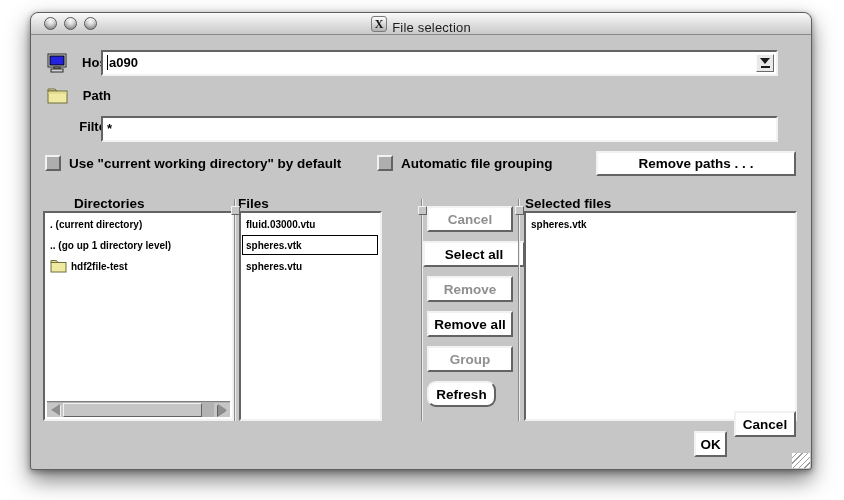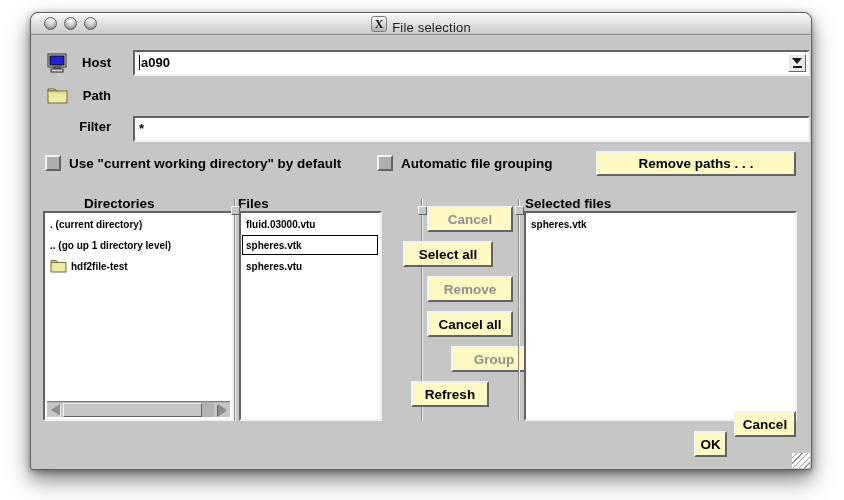--- a/index.html
+++ b/index.html
@@ -33,37 +33,37 @@
   .x-icon {
     width:16px; height:16px; border-radius:3px; border:1px solid #7c7c7c;
     background:linear-gradient(#fdfdfd, #b2b2b2);
     display:flex; align-items:center; justify-content:center;
     font-family:"Liberation Serif", serif; font-weight:700; font-size:12px; color:#111;
   }
   .title-text { font-size:13px; color:#1c1c1c; letter-spacing:.2px;margin-top:6px; }
 
   
   .raised {
-    background:#fef9c3;
+    background:#ffffff;
     border-top:2px solid #f2f2f2; border-left:2px solid #f2f2f2;
     border-bottom:2px solid #636363; border-right:2px solid #636363;
   }
   .sunken {
     background:#ffffff;
     border-top:2px solid #636363; border-left:2px solid #636363;
     border-bottom:2px solid #f2f2f2; border-right:2px solid #f2f2f2;
   }
 
   
   .row-label {
     position:absolute; width:52px; text-align:right;
     font-size:13px; font-weight:700; color:#000; line-height:26px;
   }
   .field {
-    position:absolute; left:102px; width:677px; height:26px;
+    position:absolute; left:70px; width:677px; height:26px;
     font-size:13px; font-weight:700; color:#000;
     padding:3px 30px 0 4px; white-space:nowrap; overflow:hidden;
   }
   .field .caret { display:inline-block; width:1px; height:15px; background:#000;
                   vertical-align:-3px; margin-right:1px; }
   .combo-btn {
     position:absolute; right:2px; top:2px; width:18px; bottom:2px;
     background:#e9e9e9;
     border-top:1px solid #fbfbfb; border-left:1px solid #fbfbfb;
     border-bottom:1px solid #6a6a6a; border-right:1px solid #6a6a6a;
@@ -184,21 +184,21 @@
   <div class="field sunken" style="top:103px; padding-right:4px;">
     <span>*</span>
   </div>
 
   <div class="checkbox" style="left:14px; top:142px;"></div>
   <div class="check-label" style="left:38px; top:143px;">Use "current working directory" by default</div>
   <div class="checkbox" style="left:346px; top:142px;"></div>
   <div class="check-label" style="left:370px; top:143px;">Automatic file grouping</div>
   <div class="push-btn raised" style="left:565px; top:138px; width:200px; height:25px;">Remove paths . . .</div>
 
-  <div class="panel-header" style="left:25px; top:183px;padding-left:28px;">Directories</div>
+  <div class="panel-header" style="left:15px; top:183px;padding-left:28px;">Directories</div>
   <div class="panel-header" style="left:207px; top:183px;">Files</div>
   <div class="panel-header" style="left:494px; top:183px;">Selected files</div>
 
   <div class="listbox sunken" style="left:12px; top:198px; width:191px; height:210px;">
     <div class="list-item">
       <span>. (current directory)</span>
     </div>
     <div class="list-item">
       <span>.. (go up 1 directory level)</span>
     </div>
@@ -236,25 +236,25 @@
     <div class="list-item">
       <span>spheres.vtu</span>
     </div>
   </div>
 
   <div class="splitter" style="left:390px;">
     <span class="grip"></span>
   </div>
 
   <div class="push-btn raised disabled" style="left:396px; top:193px; width:86px; height:26px;">Cancel</div>
-  <div class="push-btn raised" style="left:372px; top:228px; width:90px; height:26px;">Select all</div>
+  <div class="push-btn raised" style="left:392px; top:228px; width:102px; height:26px;">Select all</div>
   <div class="push-btn raised disabled" style="left:396px; top:263px; width:86px; height:26px;">Remove</div>
-  <div class="push-btn raised" style="left:396px; top:298px; width:86px; height:26px;">Cancel all</div>
-  <div class="push-btn raised disabled" style="left:396px; top:333px; width:86px; height:26px;margin-left:24px;">Group</div>
-  <div class="push-btn raised" style="left:380px; top:368px; width:78px; height:26px;">Refresh</div>
+  <div class="push-btn raised" style="left:396px; top:298px; width:86px; height:26px;">Remove all</div>
+  <div class="push-btn raised disabled" style="left:396px; top:333px; width:86px; height:26px;">Group</div>
+  <div class="push-btn raised" style="left:396px; top:368px; width:69px; height:26px;border-radius:9px;">Refresh</div>
 
   <div class="splitter" style="left:487px;">
     <span class="grip"></span>
   </div>
 
   <div class="listbox sunken" style="left:493px; top:198px; width:273px; height:210px;">
     <div class="list-item">
       <span>spheres.vtk</span>
     </div>
   </div>

